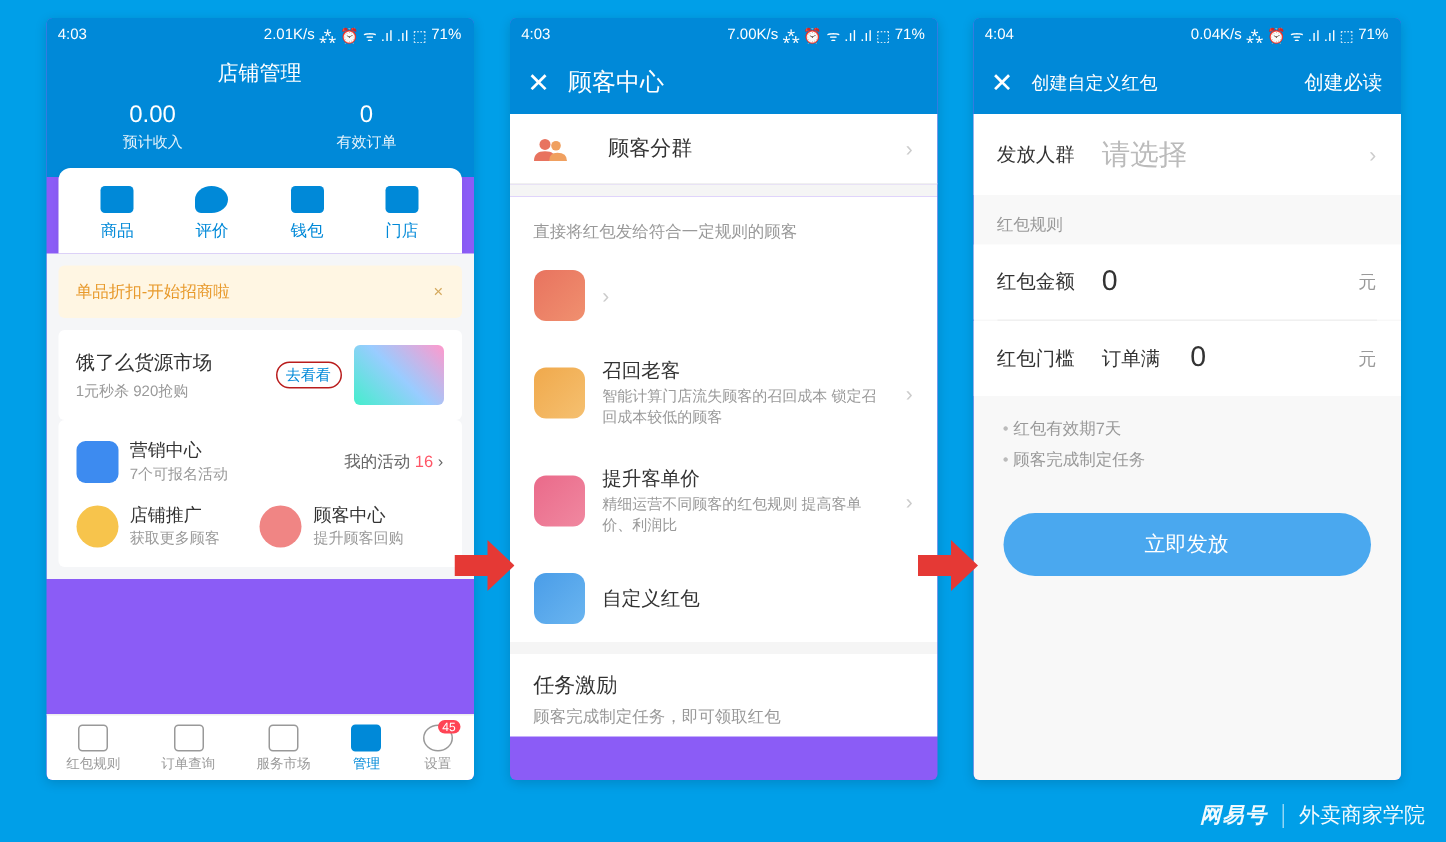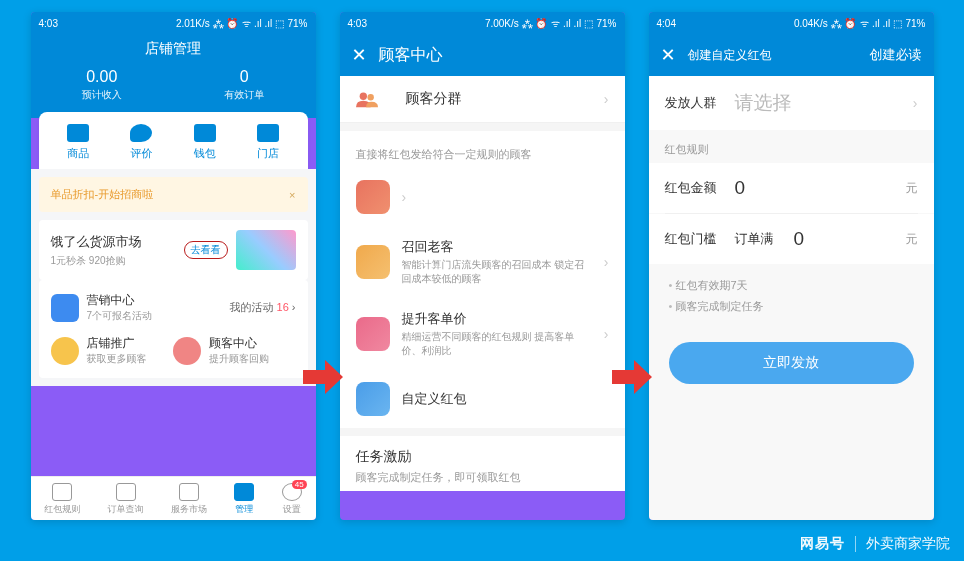--- a/index.html
+++ b/index.html
@@ -75,21 +75,21 @@
 .p3-note { margin-bottom: 6px; }
 .p3-note::before { content: "• "; color: #bbb; }
 .p3-submit { margin: 8px 20px; background: #4aa8ef; color: #fff; text-align: center; padding: 12px; border-radius: 24px; font-size: 14px; }
 
 .arrow { position: absolute; width: 40px; height: 34px; top: 360px; z-index: 10; }
 .arrow svg { width: 100%; height: 100%; }
 .arrow1 { left: 303px; }
 .arrow2 { left: 612px; }
 
 .watermark { position: absolute; right: 14px; bottom: 8px; color: #fff; font-size: 14px; display: flex; align-items: center; gap: 10px; opacity: 0.95; }
-.watermark .logo { font-weight: 600; letter-spacing: 1px; }
+.watermark .logo { font-style: italic; font-weight: 600; letter-spacing: 1px; }
 .watermark .sep { border-left: 1px solid rgba(255,255,255,0.6); height: 16px; }
 </style>
 </head>
 <body>
 
 <div class="phones">
 
 <div class="phone">
   <div class="statusbar">
     <span>4:03</span>

